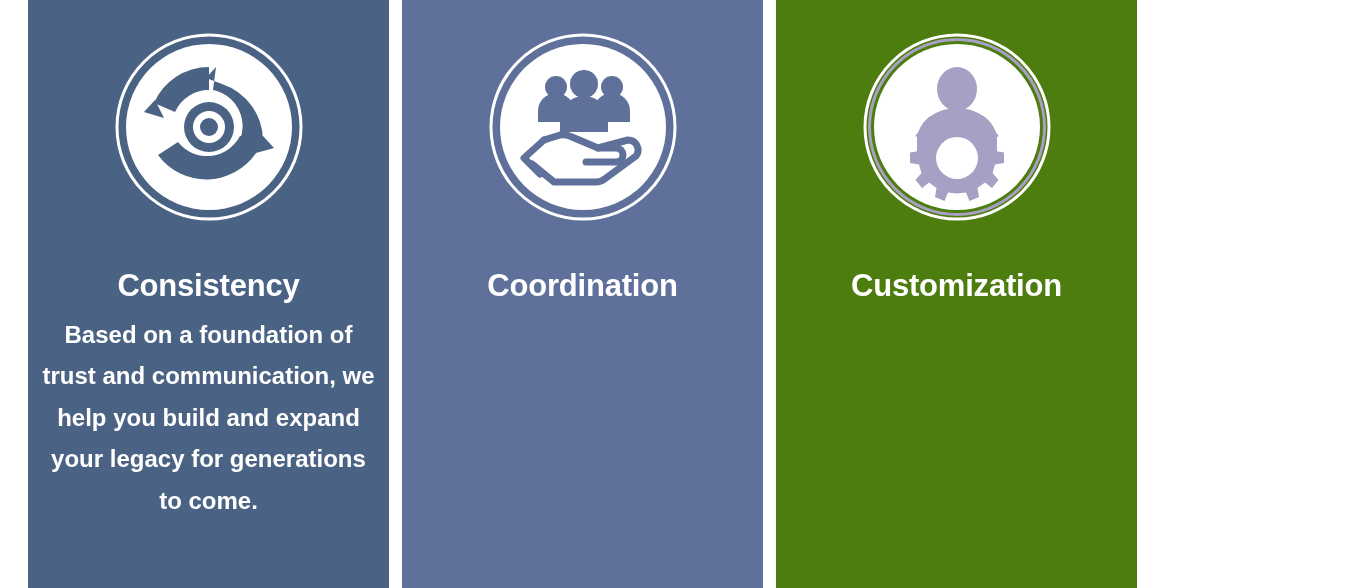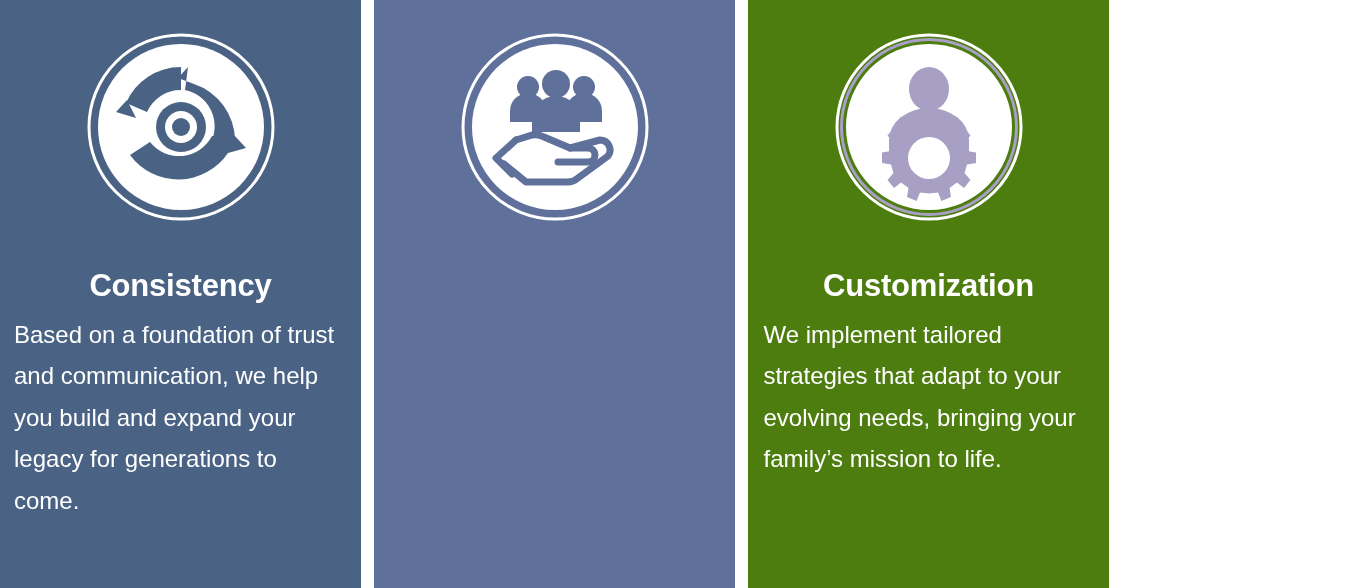--- a/index.html
+++ b/index.html
@@ -11,20 +11,21 @@
     width: 1361px;
     height: 588px;
     overflow: hidden;
     font-family: "Liberation Sans", sans-serif;
   }
   .panels {
     display: flex;
     width: 1109px;
     height: 588px;
     gap: 13px;
+    margin-left: 28px;
   }
   .panel {
     flex: 1 1 0;
     height: 100%;
     display: flex;
     flex-direction: column;
     align-items: center;
     box-sizing: border-box;
     overflow: hidden;
   }
@@ -54,23 +55,23 @@
     line-height: 1.05;
     letter-spacing: -0.2px;
     text-align: center;
     margin-top: 48px;
   }
   .panel-body {
     margin: 0;
     padding: 0 14px;
     color: #ffffff;
     font-size: 24px;
-    font-weight: normal;
+    font-weight: bold;
     line-height: 41.5px;
-    text-align: left;
+    text-align: center;
     margin-top: 11px;
     max-width: 400px;
   }
   .panel-3 .panel-body { max-width: 330px; }
   .panel-1 .panel-body { max-width: 345px; }
 </style>
 </head>
 <body>
 
 <div class="panels">
@@ -146,20 +147,21 @@
                    L140 108
                    A10 10 0 0 1 148 124
                    L118 146
                    A16 16 0 0 1 106 150
                    L66 150
                    L44 132"></path>
           <path d="M56 108 L36 126 L52 142"></path>
         </g>
       </svg>
     </div>
+    <h2 class="panel-title">Coordination</h2>
   </section>
 
   <section class="panel panel-3">
     <div class="icon-badge">
       <svg viewBox="0 0 190 190" aria-hidden="true">
         <circle cx="95" cy="95" r="92" fill="none" stroke="#ffffff" stroke-width="3"></circle>
         <circle cx="95" cy="95" r="87.5" fill="none" stroke="#a79fc4" stroke-width="3"></circle>
         <circle cx="95" cy="95" r="83" fill="#ffffff"></circle>
         <g fill="#a79fc4">
 
@@ -177,16 +179,15 @@
                    l-7.5 -5.5 l-7 5.5 l-6.5 -8 l6 -7
                    l-2.5 -8.5 l-9 -1.5 l0 -10.5 l9 -1.5
                    l2.5 -8.5 l-6 -7 l6.5 -8 l7 5.5
                    l7.5 -5.5 l-1.5 -9 l9.5 -4 l3.5 8.5 Z" transform="translate(0,-2) scale(1)"></path>
         </g>
 
         <circle cx="95" cy="126" r="21" fill="#ffffff"></circle>
       </svg>
     </div>
     <h2 class="panel-title">Customization</h2>
-    <p class="panel-body">We implement tailored strategies that adapt to your evolving needs, bringing your family’s mission to life.</p>
   </section>
 
 </div>
 
 </body></html>

